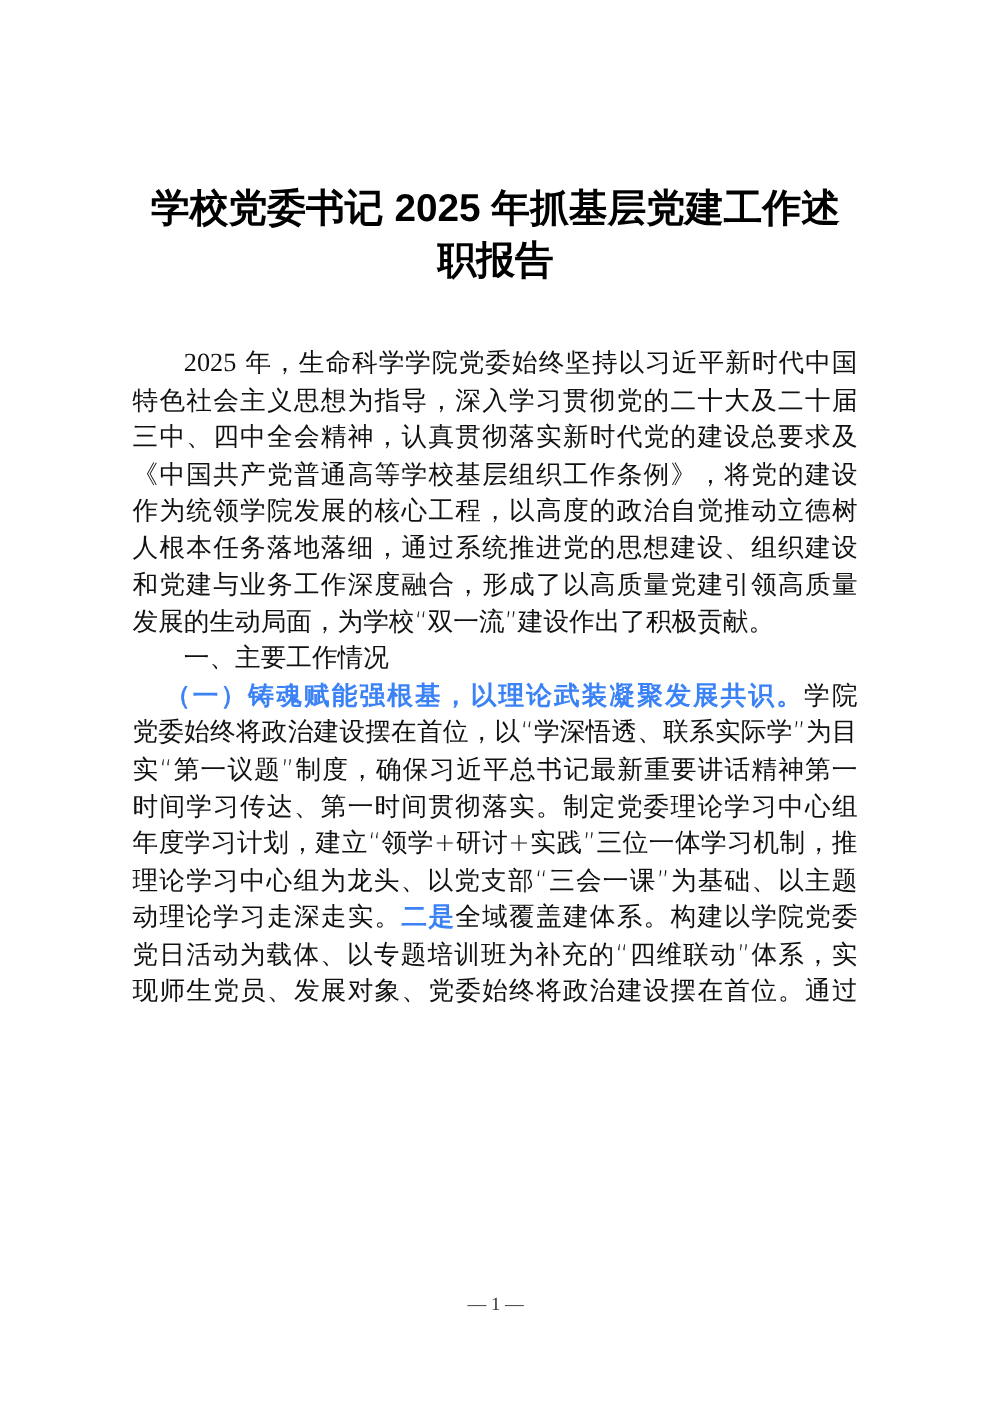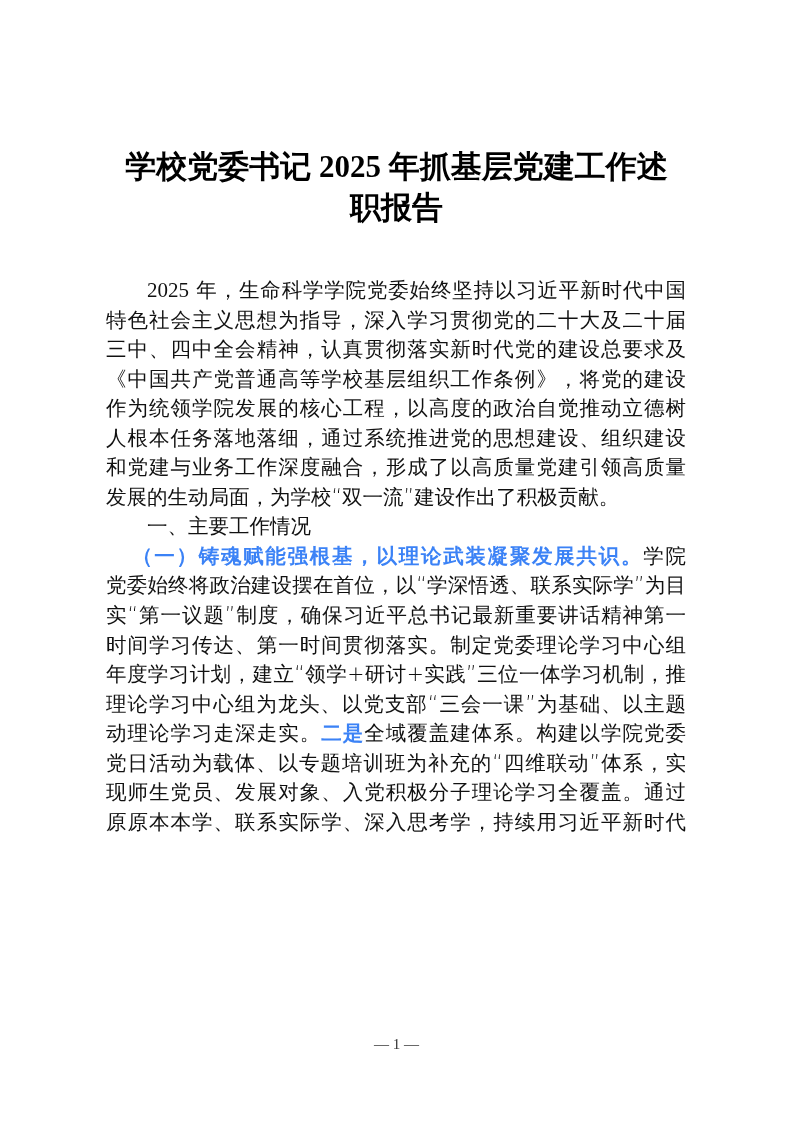--- a/index.html
+++ b/index.html
@@ -21,21 +21,21 @@
       width: 793px;
       height: 1122px;
       background: #ffffff;
     }
     .title {
       position: absolute;
       left: 100px;
       top: 146px;
       width: 593px;
       text-align: center;
-      font-family: Liberation Serif, serif;
+      font-family: Liberation Sans, sans-serif;
       font-weight: bold;
       font-size: 31px;
       line-height: 41px;
       letter-spacing: 0px;
     }
     .title-line { display: block; white-space: nowrap; }
     .body-text {
       position: absolute;
       left: 106px;
       top: 276px;
@@ -97,19 +97,18 @@
 
     <div class="paragraph">
       <span class="line indent" style="padding-left:26px;"><span class="bold">（一）铸魂赋能强根基，以理论武装凝聚发展共识。</span><span>学院</span></span>
       <span class="line">党委始终将政治建设摆在首位，以“学深悟透、联系实际学”为目</span>
       <span class="line">实“第一议题”制度，确保习近平总书记最新重要讲话精神第一</span>
       <span class="line">时间学习传达、第一时间贯彻落实。制定党委理论学习中心组</span>
       <span class="line">年度学习计划，建立“领学+研讨+实践”三位一体学习机制，推</span>
       <span class="line">理论学习中心组为龙头、以党支部“三会一课”为基础、以主题</span>
       <span class="line"><span>动理论学习走深走实。</span><span class="bold">二是</span><span>全域覆盖建体系。构建以学院党委</span></span>
       <span class="line">党日活动为载体、以专题培训班为补充的“四维联动”体系，实</span>
-      <span class="line">现师生党员、发展对象、入党积极分子理论学习全覆盖。通过</span>
-      <span class="line">原原本本学、联系实际学、深入思考学，持续用习近平新时代</span>
+      <span class="line">现师生党员、发展对象、党委始终将政治建设摆在首位。通过</span>
     </div>
   </div>
 
   <div class="page-number">— 1 —</div>
 </div>
 
 </body></html>

